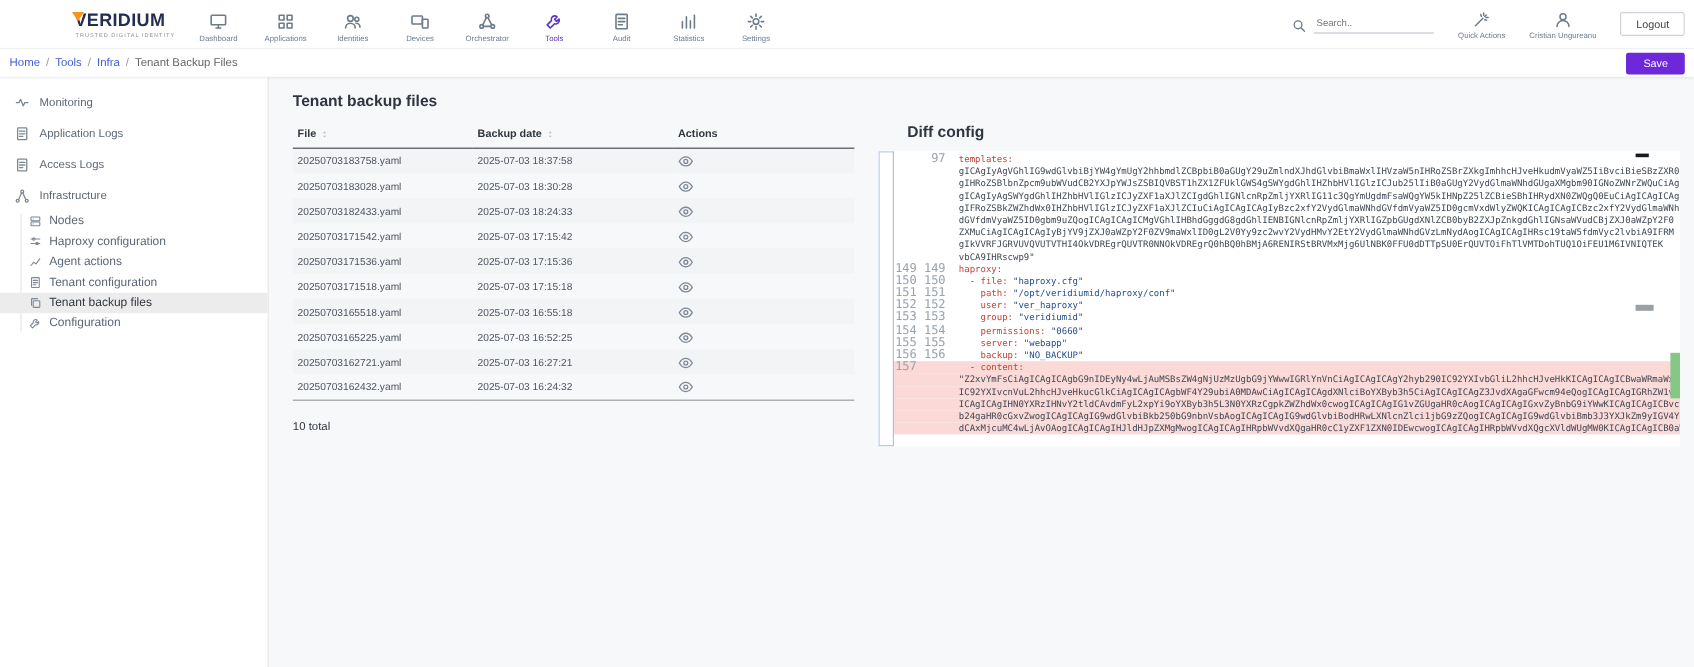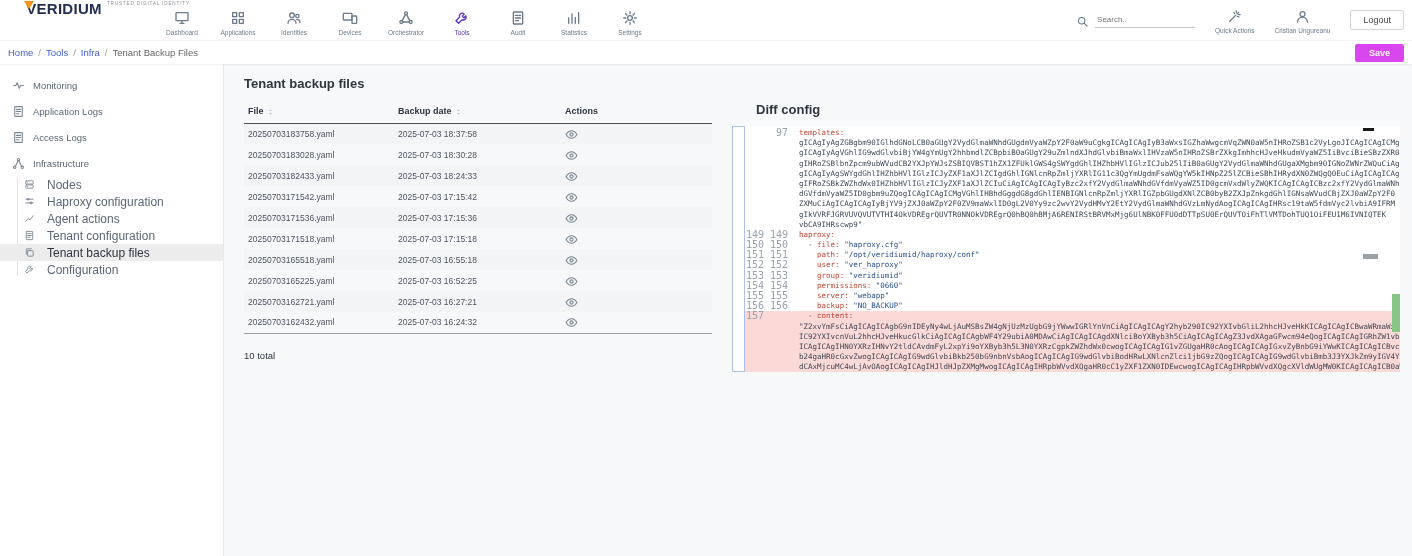--- a/index.html
+++ b/index.html
@@ -2,21 +2,21 @@
 <html><head>
 <meta charset="utf-8">
 <style>
   *{margin:0;padding:0;box-sizing:border-box;}
   html,body{width:1412px;height:556px;}
   body{font-family:"Liberation Sans",sans-serif;background:#f7f8fa;overflow:hidden;color:#333;}
   .app{display:flex;flex-direction:column;height:556px;}
 
   
   .topbar{height:40px;flex:0 0 40px;background:#fff;display:flex;align-items:stretch;padding-left:10px;}
-  .logo{width:96px;display:flex;flex-direction:row;justify-content:center;cursor:pointer;margin-left:48px;}
+  .logo{width:96px;display:flex;flex-direction:column;justify-content:center;cursor:pointer;margin-left:48px;}
   .logo-row{position:relative;display:flex;align-items:flex-start;}
   .logo-tri{position:absolute;left:2px;top:1px;width:0;height:0;border-left:5px solid transparent;border-right:5px solid transparent;border-top:8px solid #f7941d;}
   .logo-name{font-size:15px;font-weight:bold;color:#242d52;letter-spacing:.3px;padding-left:4px;}
   .logo-tag{font-size:4.6px;color:#8a8f98;letter-spacing:.85px;padding-left:5px;margin-top:1px;white-space:nowrap;}
   .topnav{display:flex;}
   .nav-item{width:56px;display:flex;flex-direction:column;align-items:center;justify-content:flex-end;padding-bottom:4px;gap:3px;color:#6d7b8a;cursor:pointer;}
   .nav-item.active{color:#5b35b8;}
   .nav-icon{width:16px;height:16px;}
   .nav-icon svg{width:100%;height:100%;display:block;}
   .nav-label{font-size:6.5px;white-space:nowrap;}
@@ -28,28 +28,28 @@
   .top-item{display:flex;flex-direction:column;align-items:center;gap:3px;color:#6d7b8a;cursor:pointer;padding-top:3px;}
   .top-item .nav-icon{width:15px;height:15px;}
   .logout-btn{font-size:9px;padding:4px 12px;background:#fff;border:1px solid #cfd4da;border-radius:2px;color:#444;cursor:pointer;font-family:inherit;}
 
   
   .crumbbar{height:24px;flex:0 0 24px;background:#fff;display:flex;align-items:center;padding:0 8px;border-top:1px solid #f0f1f3;box-shadow:0 1px 2px rgba(0,0,0,.08);position:relative;z-index:2;}
   .breadcrumb{font-size:9.5px;display:flex;gap:5px;align-items:center;}
   .crumb{color:#3f5bd6;cursor:pointer;}
   .crumb.current{color:#666;cursor:default;}
   .crumb-sep{color:#999;}
-  .save-btn{margin-left:auto;background:#d946ef;color:#fff;border:none;border-radius:2px;font-size:9px;padding:4px 14px;cursor:pointer;font-family:inherit;font-weight:bold;}
+  .save-btn{margin-left:auto;background:#6d28d9;color:#fff;border:none;border-radius:2px;font-size:9px;padding:4px 14px;cursor:pointer;font-family:inherit;}
 
   
   .content{flex:1;display:flex;min-height:0;background:#f7f8fa;}
   .sidebar{width:224px;flex:0 0 224px;background:#fff;border-right:1px solid #e6e8ea;padding-top:8px;position:relative;}
   .side-item{display:flex;align-items:center;gap:8px;color:#5d6774;cursor:pointer;position:relative;z-index:1;}
   .side-item.level0{height:26px;padding-left:12px;font-size:9.5px;}
-  .side-item.level1{height:17px;padding-left:24px;font-size:12px;gap:12px;}
+  .side-item.level1{height:17px;padding-left:24px;font-size:10px;gap:6px;}
   .side-icon{width:13px;height:13px;color:#7d8894;flex:0 0 auto;}
   .side-item.level1 .side-icon{width:11px;height:11px;}
   .side-icon svg{width:100%;height:100%;display:block;}
   .side-item.selected{background:#ececec;color:#2f3640;}
   .tree-line{position:absolute;left:17px;top:114px;width:1px;height:98px;background:#e2e4e6;z-index:0;}
 
   .main{flex:1;display:flex;padding:12px 12px 0 20px;gap:20px;min-width:0;}
   .files-section{width:468px;flex:0 0 468px;}
   .page-title{font-size:13px;font-weight:bold;color:#2f3640;margin-bottom:12px;}
   .files-table{width:100%;border-collapse:collapse;}
@@ -459,25 +459,20 @@
           <div class="fold-gutter"></div>
           <div class="diff-rows">
               <div class="diff-row">
     <span class="d-old"></span>
     <span class="d-new">97</span>
     <span class="d-txt"><span class="p-key">templates:</span></span>
   </div>
               <div class="diff-row">
     <span class="d-old"></span>
     <span class="d-new"></span>
-    <span class="d-txt"><span class="p-plain">gICAgIyAgZGBgbm90IGlhdGNoLCB0aGUgY2VydGlmaWNhdGUgdmVyaWZpY2F0aW9uCgkgICAgICAgIyB3aWxsIGZhaWwgcmVqZWN0aW5nIHRoZSB1c2VyLgoJICAgICAgICMg</span></span>
-  </div>
-              <div class="diff-row">
-    <span class="d-old"></span>
-    <span class="d-new"></span>
     <span class="d-txt"><span class="p-plain">gICAgIyAgVGhlIG9wdGlvbiBjYW4gYmUgY2hhbmdlZCBpbiB0aGUgY29uZmlndXJhdGlvbiBmaWxlIHVzaW5nIHRoZSBrZXkgImhhcHJveHkudmVyaWZ5IiBvciBieSBzZXR0</span></span>
   </div>
               <div class="diff-row">
     <span class="d-old"></span>
     <span class="d-new"></span>
     <span class="d-txt"><span class="p-plain">gIHRoZSBlbnZpcm9ubWVudCB2YXJpYWJsZSBIQVBST1hZX1ZFUklGWS4gSWYgdGhlIHZhbHVlIGlzICJub25lIiB0aGUgY2VydGlmaWNhdGUgaXMgbm90IGNoZWNrZWQuCiAg</span></span>
   </div>
               <div class="diff-row">
     <span class="d-old"></span>
     <span class="d-new"></span>

